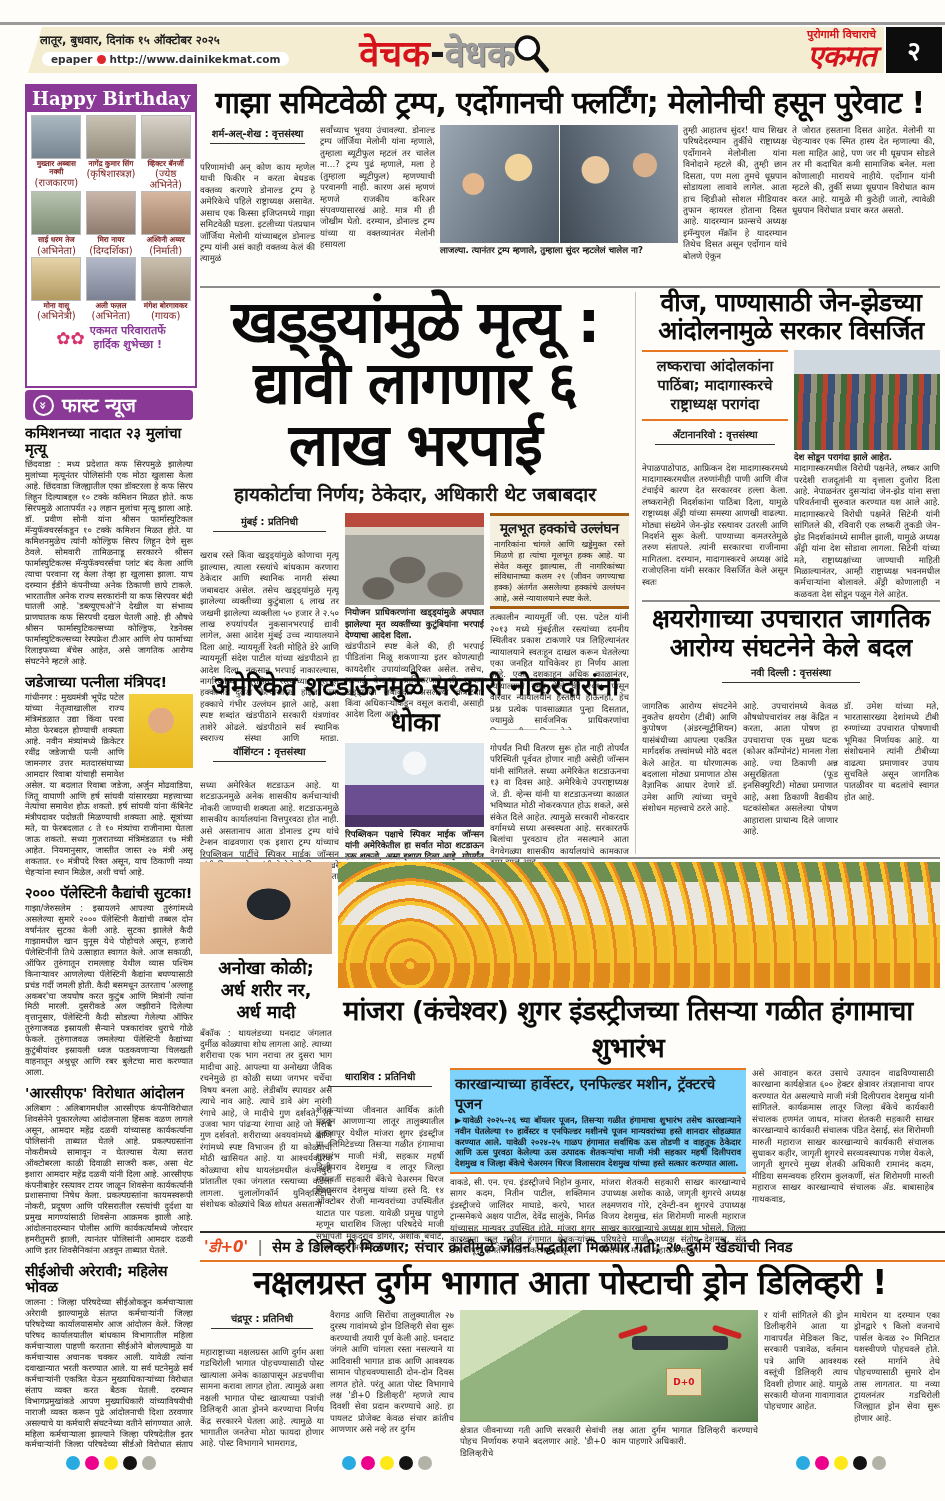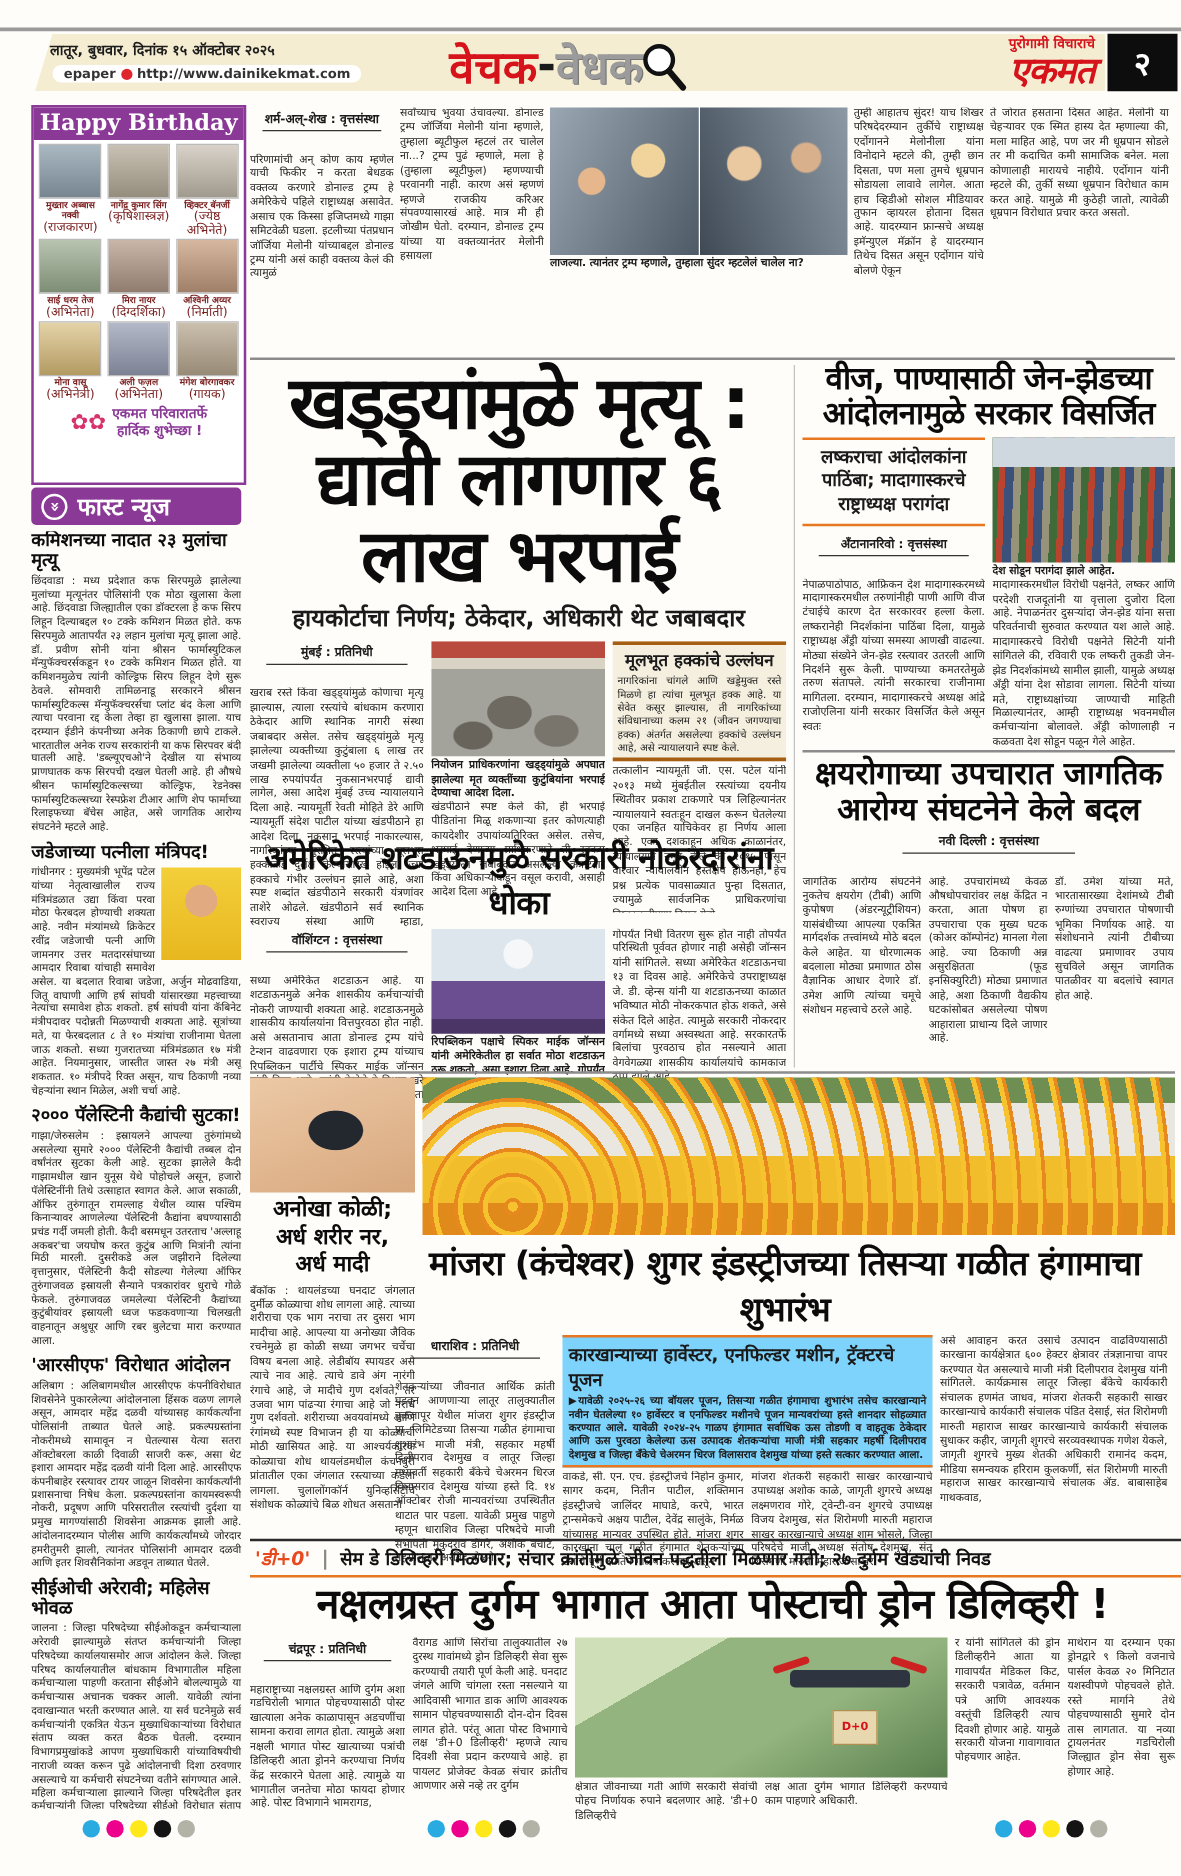--- a/index.html
+++ b/index.html
@@ -297,20 +297,21 @@
         <div class="fn-bd">अलिबाग : अलिबागमधील आरसीएफ कंपनीविरोधात शिवसेनेने पुकारलेल्या आंदोलनाला हिंसक वळण लागले असून, आमदार महेंद्र दळवी यांच्यासह कार्यकर्त्यांना पोलिसांनी ताब्यात घेतले आहे. प्रकल्पग्रस्तांना नोकरीमध्ये सामावून न घेतल्यास येत्या सतरा ऑक्टोबरला काळी दिवाळी साजरी करू, असा थेट इशारा आमदार महेंद्र दळवी यांनी दिला आहे. आरसीएफ कंपनीबाहेर रस्त्यावर टायर जाळून शिवसेना कार्यकर्त्यांनी प्रशासनाचा निषेध केला. प्रकल्पग्रस्तांना कायमस्वरूपी नोकरी, प्रदूषण आणि परिसरातील रस्त्यांची दुर्दशा या प्रमुख मागण्यांसाठी शिवसेना आक्रमक झाली आहे. आंदोलनादरम्यान पोलीस आणि कार्यकर्त्यांमध्ये जोरदार हमरीतुमरी झाली, त्यानंतर पोलिसांनी आमदार दळवी आणि इतर शिवसैनिकांना अडवून ताब्यात घेतले.</div>
       </div>
       <div class="fn-it">
         <div class="fn-hl">सीईओची अरेरावी; महिलेस भोवळ</div>
         <div class="fn-bd">जालना : जिल्हा परिषदेच्या सीईओकडून कर्मचाऱ्याला अरेरावी झाल्यामुळे संतप्त कर्मचाऱ्यांनी जिल्हा परिषदेच्या कार्यालयासमोर आज आंदोलन केले. जिल्हा परिषद कार्यालयातील बांधकाम विभागातील महिला कर्मचाऱ्याला पाहणी करताना सीईओने बोलल्यामुळे या कर्मचाऱ्यास अचानक चक्कर आली. यावेळी त्यांना दवाखान्यात भरती करण्यात आले. या सर्व घटनेमुळे सर्व कर्मचाऱ्यांनी एकत्रित येऊन मुख्याधिकाऱ्यांच्या विरोधात संताप व्यक्त करत बैठक घेतली. दरम्यान विभागप्रमुखांकडे आपण मुख्याधिकारी यांच्याविषयीची नाराजी व्यक्त करून पुढे आंदोलनाची दिशा ठरवणार असल्याचे या कर्मचारी संघटनेच्या वतीने सांगण्यात आले. महिला कर्मचाऱ्याला झाल्याने जिल्हा परिषदेतील इतर कर्मचाऱ्यांनी जिल्हा परिषदेच्या सीईओ विरोधात संताप व्यक्त केला आहे.</div>
       </div>
     </div>
   </div>
 
   <div class="a-trump">
+    <div class="hl h-trump">गाझा समिटवेळी ट्रम्प, एर्दोगानची फ्लर्टिंग; मेलोनीची हसून पुरेवाट !</div>
     <div class="t-row">
       <div class="t-c1">
         <div class="byline">शर्म-अल्-शेख : वृत्तसंस्था</div>
         <div class="body-sm t-col">परिणामांची अन् कोण काय म्हणेल याची फिकीर न करता बेधडक वक्तव्य करणारे डोनाल्ड ट्रम्प हे अमेरिकेचे पहिले राष्ट्राध्यक्ष असावेत. असाच एक किस्सा इजिप्तमध्ये गाझा समिटवेळी घडला. इटलीच्या पंतप्रधान जॉर्जिया मेलोनी यांच्याबद्दल डोनाल्ड ट्रम्प यांनी असं काही वक्तव्य केलं की त्यामुळं</div>
       </div>
       <div class="t-c2 body-sm clip" style="height:178px">सर्वांच्याच भुवया उंचावल्या. डोनाल्ड ट्रम्प जॉर्जिया मेलोनी यांना म्हणाले, तुम्हाला ब्यूटीफुल म्हटलं तर चालेल ना...? ट्रम्प पुढं म्हणाले, मला हे (तुम्हाला ब्यूटीफुल) म्हणण्याची परवानगी नाही. कारण असं म्हणणं म्हणजे राजकीय करिअर संपवण्यासारखं आहे. मात्र मी ही जोखीम घेतो. दरम्यान, डोनाल्ड ट्रम्प यांच्या या वक्तव्यानंतर मेलोनी हसायला</div>
       <div class="t-st">
         <div class="t-ph">
           <div class="ph ph-t1"></div>
           <div class="ph ph-t2"></div>

